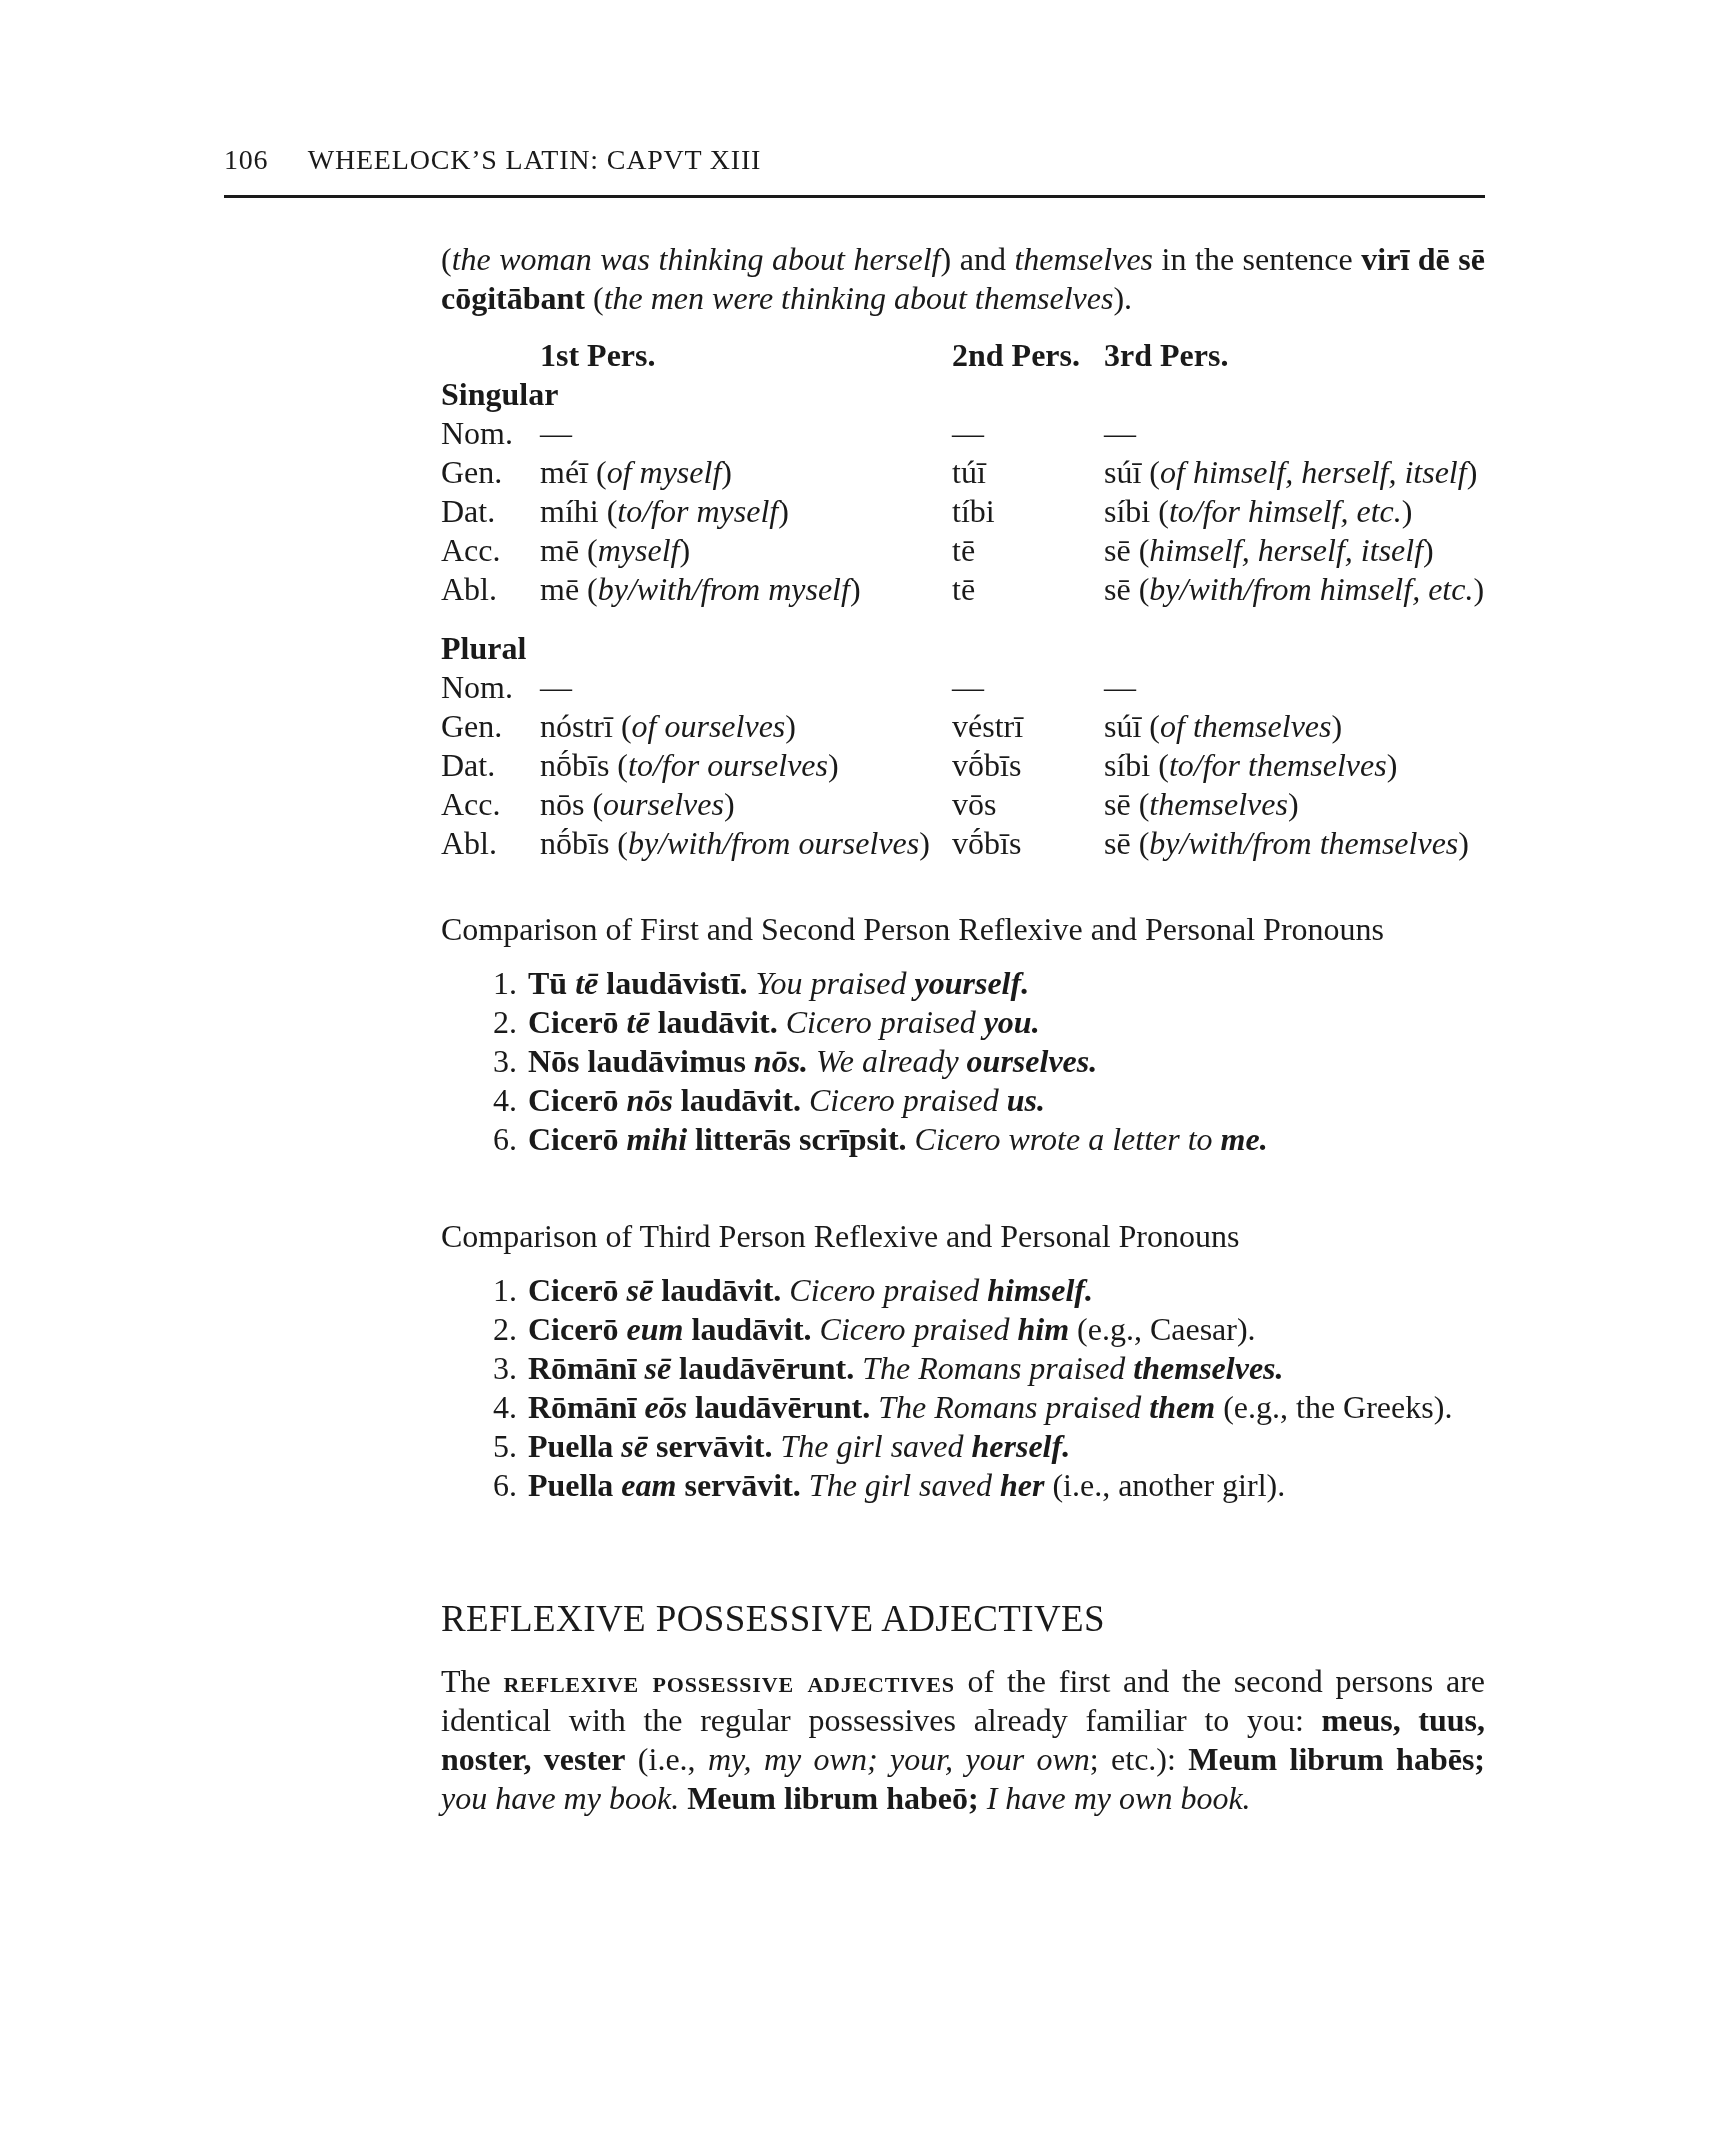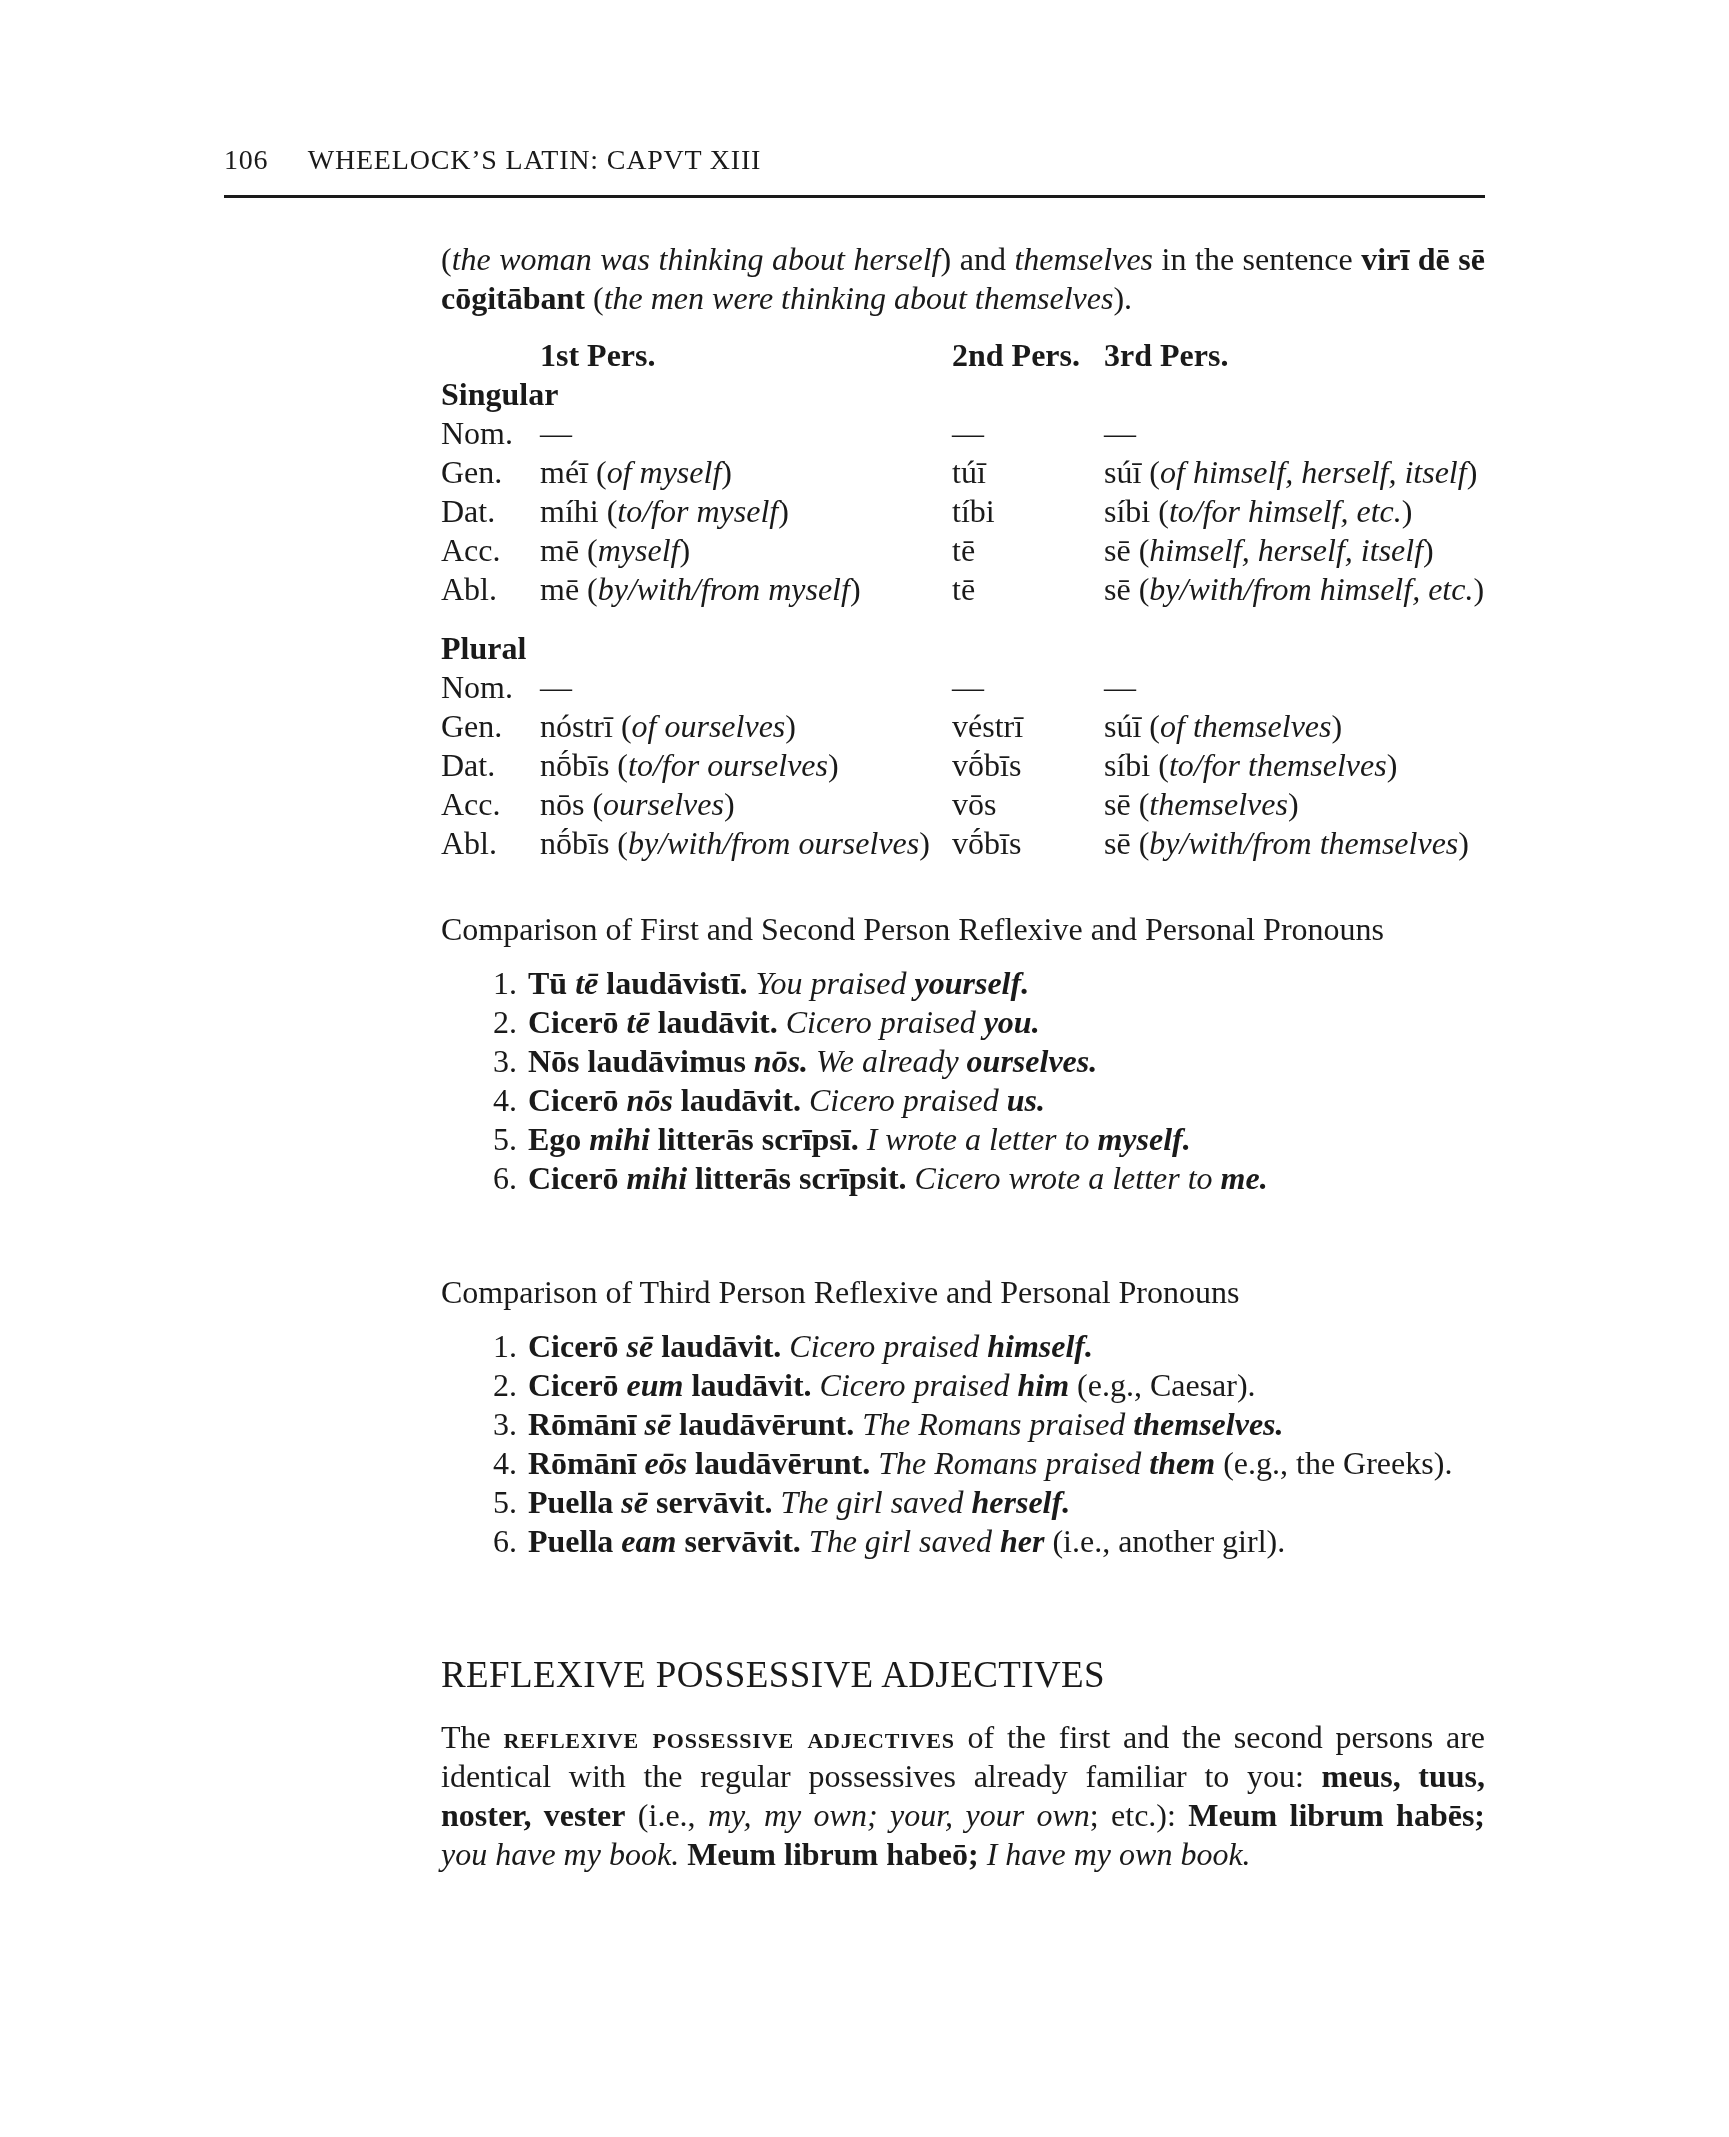--- a/index.html
+++ b/index.html
@@ -117,25 +117,24 @@
     </tr>
   </tbody>
     </table>
 
   <div class="subhead">Comparison of First and Second Person Reflexive and Personal Pronouns</div>
   <ol class="ex">
     <li><span class="num">1.</span><b>Tū </b><b><i>tē</i></b><b> laudāvistī.</b><i> You praised </i><b><i>yourself.</i></b><span></span></li>
     <li><span class="num">2.</span><b>Cicerō </b><b><i>tē</i></b><b> laudāvit.</b><i> Cicero praised </i><b><i>you.</i></b><span></span></li>
     <li><span class="num">3.</span><b>Nōs laudāvimus </b><b><i>nōs.</i></b><b></b><i> We already </i><b><i>ourselves.</i></b><span></span></li>
     <li><span class="num">4.</span><b>Cicerō </b><b><i>nōs</i></b><b> laudāvit.</b><i> Cicero praised </i><b><i>us.</i></b><span></span></li>
-    <li><span class="num">5.</span><b>Ego </b><b><i>mihi</i></b><b> litterās scrīpsī.</b><i> I wrote a letter to </i><b><i>myself.</i></b><span></span></li>
     <li><span class="num">6.</span><b>Cicerō </b><b><i>mihi</i></b><b> litterās scrīpsit.</b><i> Cicero wrote a letter to </i><b><i>me.</i></b><span></span></li>
   </ol>
 
-  <div class="subhead" style="margin-top:75px">Comparison of Third Person Reflexive and Personal Pronouns</div>
+  <div class="subhead" style="margin-top:58px">Comparison of Third Person Reflexive and Personal Pronouns</div>
   <ol class="ex">
     <li><span class="num">1.</span><b>Cicerō </b><b><i>sē</i></b><b> laudāvit.</b><i> Cicero praised </i><b><i>himself.</i></b><span></span></li>
     <li><span class="num">2.</span><b>Cicerō </b><b><i>eum</i></b><b> laudāvit.</b><i> Cicero praised </i><b><i>him</i></b><span> (e.g., Caesar).</span></li>
     <li><span class="num">3.</span><b>Rōmānī </b><b><i>sē</i></b><b> laudāvērunt.</b><i> The Romans praised </i><b><i>themselves.</i></b><span></span></li>
     <li><span class="num">4.</span><b>Rōmānī </b><b><i>eōs</i></b><b> laudāvērunt.</b><i> The Romans praised </i><b><i>them</i></b><span> (e.g., the Greeks).</span></li>
     <li><span class="num">5.</span><b>Puella </b><b><i>sē</i></b><b> servāvit.</b><i> The girl saved </i><b><i>herself.</i></b><span></span></li>
     <li><span class="num">6.</span><b>Puella </b><b><i>eam</i></b><b> servāvit.</b><i> The girl saved </i><b><i>her</i></b><span> (i.e., another girl).</span></li>
   </ol>
 
   <div class="sec-title">REFLEXIVE POSSESSIVE ADJECTIVES</div>

